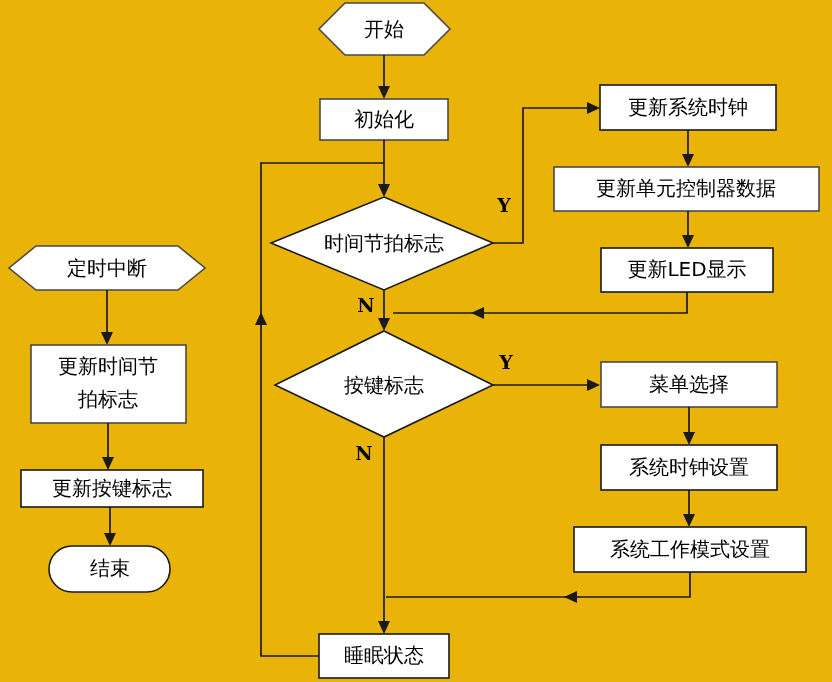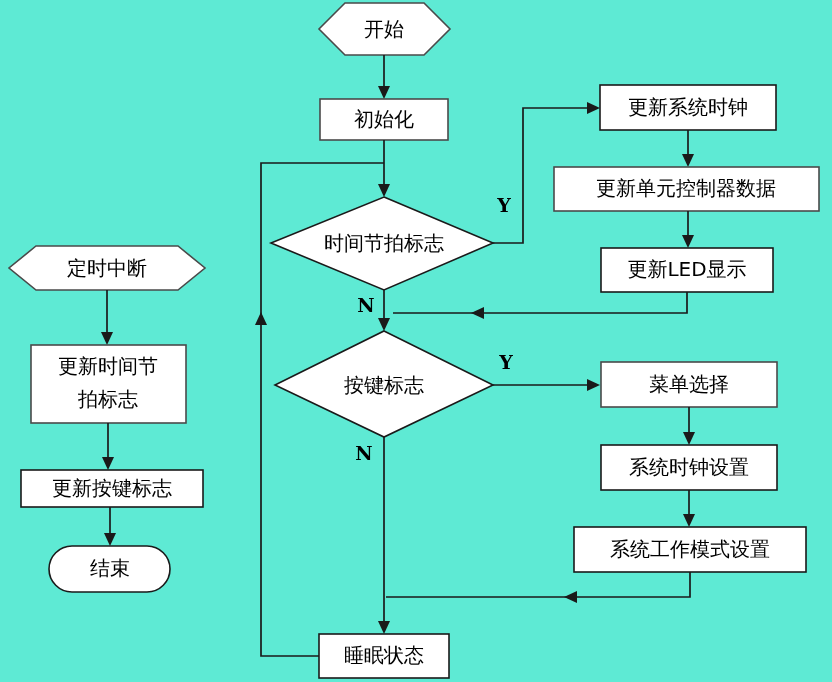--- a/index.html
+++ b/index.html
@@ -10,21 +10,21 @@
   body {
     width: 832px;
     height: 682px;
     font-family: "DejaVu Sans", "Liberation Sans", sans-serif;
     overflow: hidden;
   }
   #flowchart-root {
     position: relative;
     width: 832px;
     height: 682px;
-    background: #5eead4;
+    background: #eab308;
   }
   svg.chart-svg {
     position: absolute;
     top: 0;
     left: 0;
     width: 832px;
     height: 682px;
     display: block;
   }
   .shape-outline {

